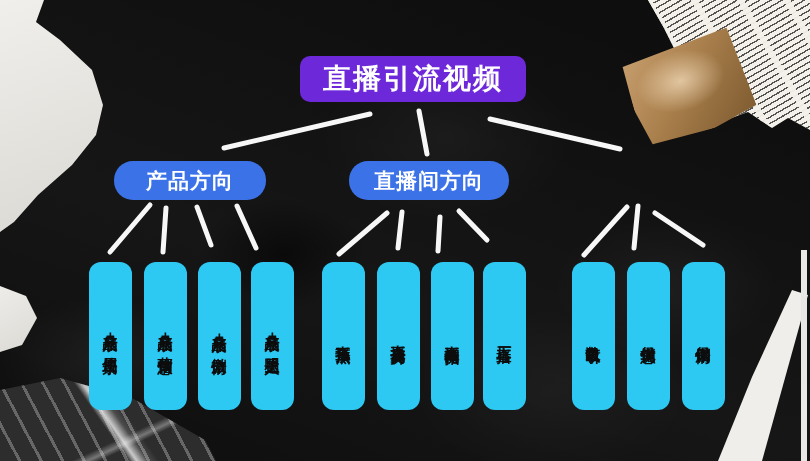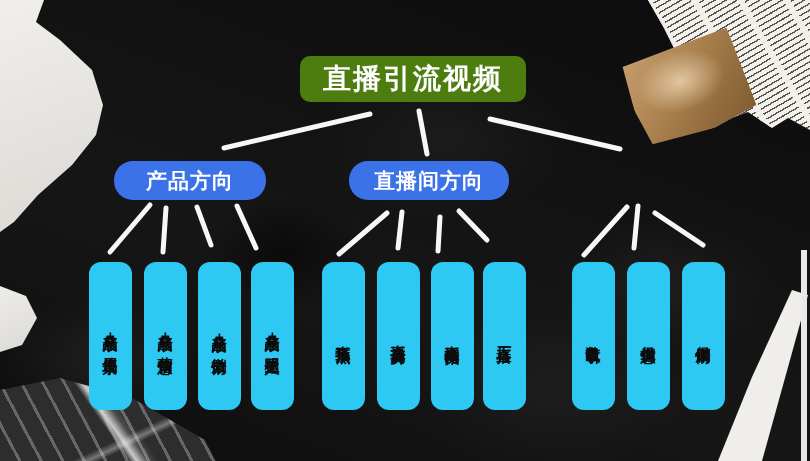--- a/index.html
+++ b/index.html
@@ -69,21 +69,21 @@
   #right-sliver{
     left:801px;top:250px;width:6px;height:211px;background:#e9e8e4;
   }
   
   #edges{position:absolute;inset:0;z-index:3;}
   #edges line{stroke:#f7f7f7;stroke-width:5;stroke-linecap:round;}
   
   .node{position:absolute;z-index:4;display:flex;align-items:center;justify-content:center;
         font-weight:bold;color:#fff;}
   #title-node{
-    left:300px;top:56px;width:226px;height:46px;background:#4d7c0f;border-radius:10px;
+    left:300px;top:56px;width:226px;height:46px;background:#6d28d9;border-radius:10px;
     font-size:28px;letter-spacing:2px;
   }
   .branch{height:39px;background:#3b72e8;border-radius:19px;font-size:21px;letter-spacing:1px;}
   #branch-product{left:114px;top:161px;width:152px;}
   #branch-liveroom{left:349px;top:161px;width:160px;}
   #branch-marketing{left:563px;top:161px;width:150px;}
   .leaf{
     position:absolute;z-index:4;top:262px;width:43px;height:148px;background:#2ec9f2;border-radius:12px;
     display:flex;align-items:center;justify-content:center;
     writing-mode:vertical-rl;text-orientation:upright;

